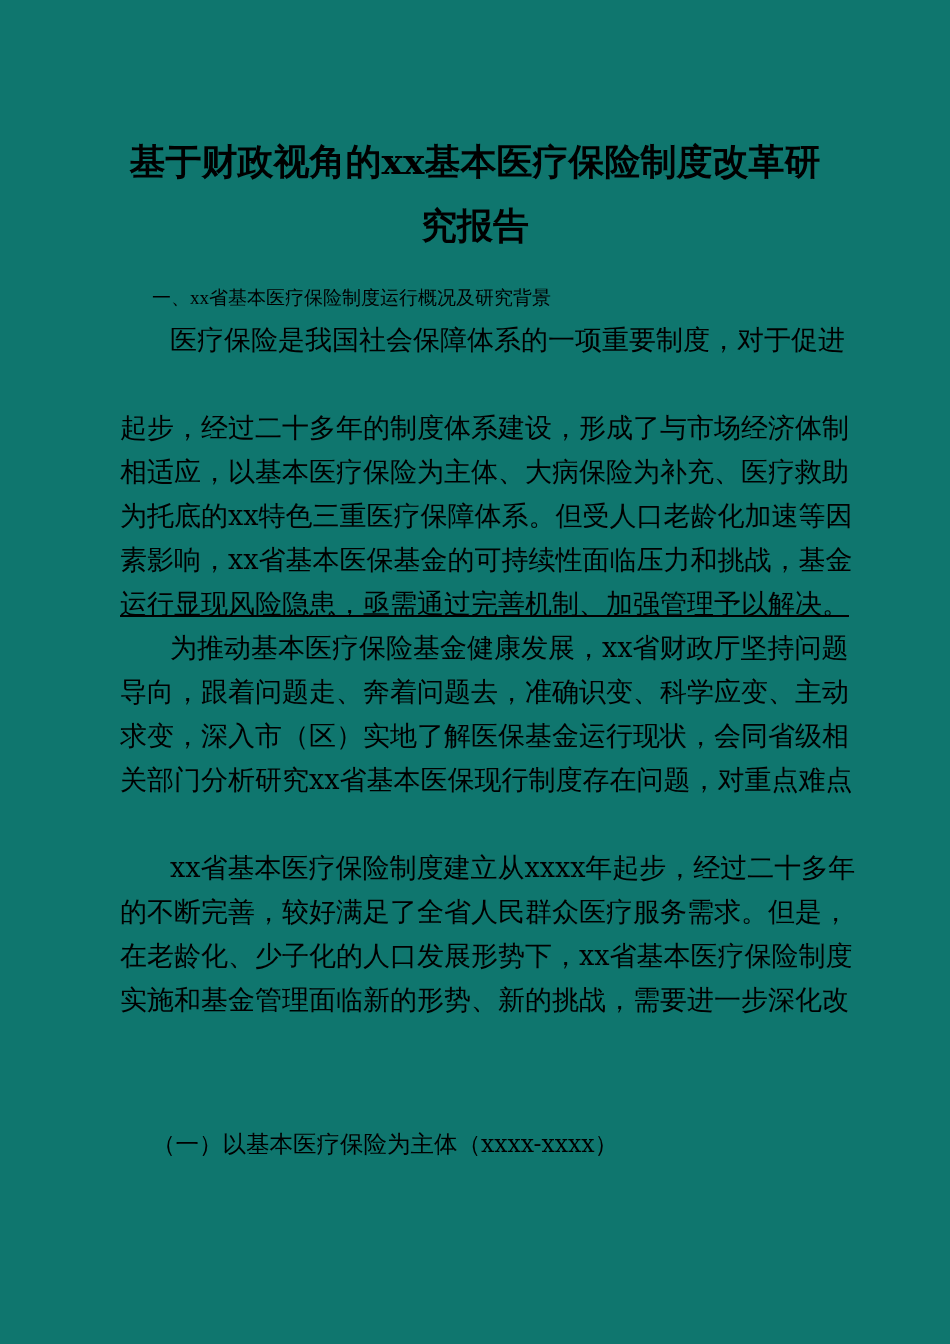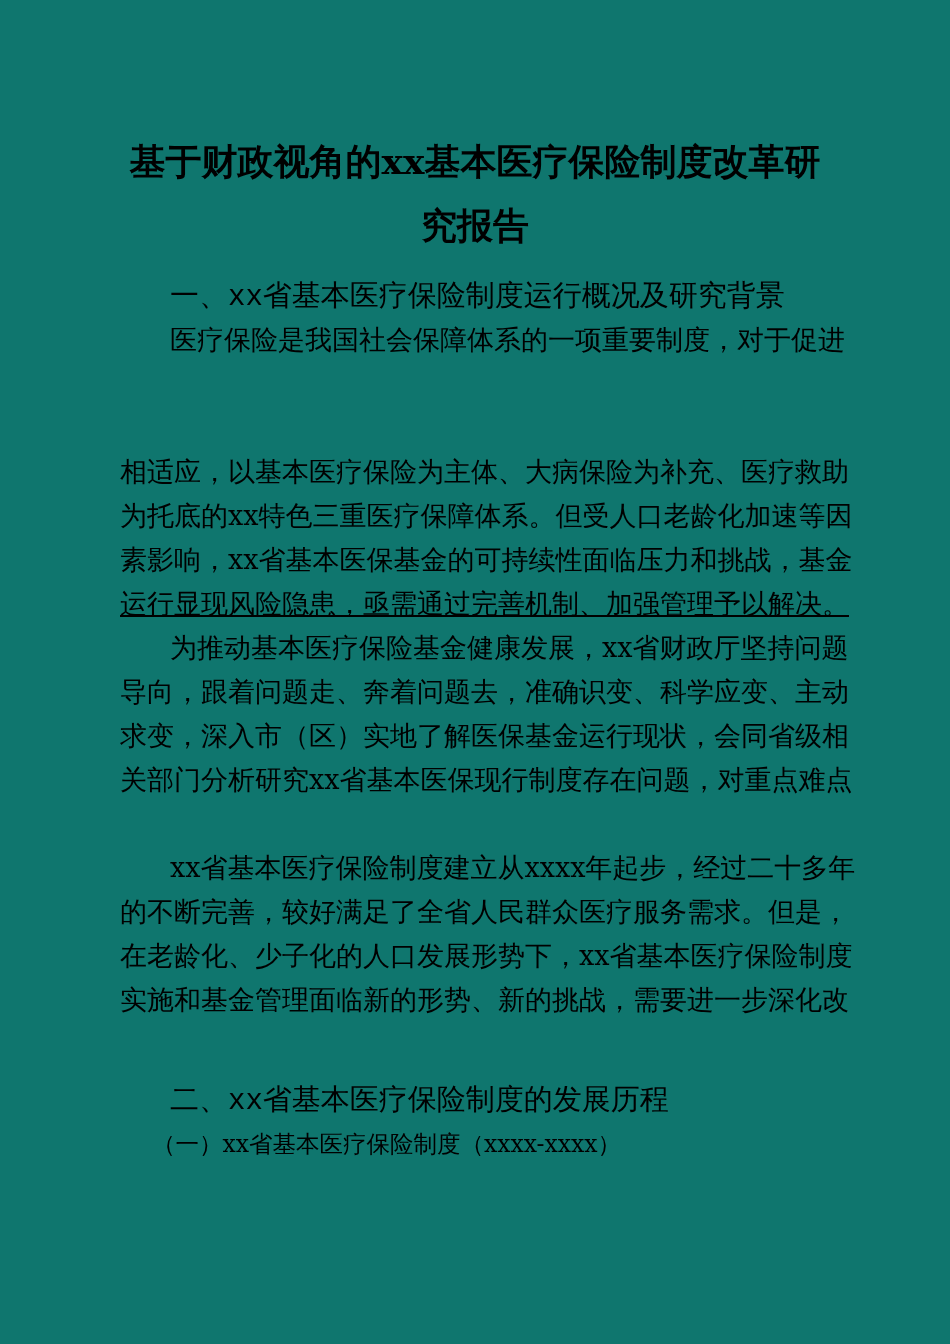--- a/index.html
+++ b/index.html
@@ -11,52 +11,52 @@
     font-size: 36px; line-height: 48px; letter-spacing: 0px;
   }
   .line {
     position: absolute; left: 120px; width: 710px; white-space: nowrap;
     font-family: "DejaVu Serif", "Liberation Serif", serif;
     font-size: 27px; line-height: 36px; text-align: justify; text-align-last: justify;
   }
   .line.last { text-align-last: left; }
   .line.indent { left: 170px; width: 660px; }
   .heading {
-    position: absolute; left: 170px; white-space: nowrap;
-    font-family: Liberation Mono, monospace;
-    font-size: 29px; line-height: 36px;
+    position: absolute; left: 152px; white-space: nowrap;
+    font-family: Liberation Serif, serif;
+    font-size: 19px; line-height: 36px;
   }
   .sub {
     position: absolute; left: 152px; white-space: nowrap;
     font-family: "DejaVu Serif", "Liberation Serif", serif;
     font-size: 23.5px; line-height: 36px;
   }
 </style>
 </head>
 <body>
 
 <div class="page">
 
   <div class="title" style="top:137px;">基于财政视角的xx基本医疗保险制度改革研</div>
   <div class="title" style="top:184px;margin-top:17px;">究报告</div>
 
   <div class="heading" style="top:280px;">一、xx省基本医疗保险制度运行概况及研究背景</div>
 
   <div class="line indent" style="top:322px;">医疗保险是我国社会保障体系的一项重要制度，对于促进</div>
+  <div class="line" style="top:410px;">起步，经过二十多年的制度体系建设，形成了与市场经济体制</div>
   <div class="line" style="top:454px;">相适应，以基本医疗保险为主体、大病保险为补充、医疗救助</div>
   <div class="line" style="top:498px;">为托底的xx特色三重医疗保障体系。但受人口老龄化加速等因</div>
   <div class="line" style="top:542px;">素影响，xx省基本医保基金的可持续性面临压力和挑战，基金</div>
   <div class="line last" style="top:586px;text-decoration:underline;">运行显现风险隐患，亟需通过完善机制、加强管理予以解决。</div>
 
   <div class="line indent" style="top:630px;">为推动基本医疗保险基金健康发展，xx省财政厅坚持问题</div>
   <div class="line" style="top:674px;">导向，跟着问题走、奔着问题去，准确识变、科学应变、主动</div>
   <div class="line" style="top:718px;">求变，深入市（区）实地了解医保基金运行现状，会同省级相</div>
   <div class="line" style="top:762px;">关部门分析研究xx省基本医保现行制度存在问题，对重点难点</div>
 
   <div class="line indent" style="top:850px;">xx省基本医疗保险制度建立从xxxx年起步，经过二十多年</div>
   <div class="line" style="top:894px;">的不断完善，较好满足了全省人民群众医疗服务需求。但是，</div>
   <div class="line" style="top:938px;">在老龄化、少子化的人口发展形势下，xx省基本医疗保险制度</div>
   <div class="line" style="top:982px;">实施和基金管理面临新的形势、新的挑战，需要进一步深化改</div>
 
-  <div class="heading" style="top:1084px;">二、xx省基本医疗保险制度的发展历程</div>
-  <div class="sub" style="top:1126px;">（一）xx省基本医疗保险制度（xxxx-xxxx）</div>
+  <div class="sub" style="top:1126px;">（一）以基本医疗保险为主体（xxxx-xxxx）</div>
 
 </div>
 
 </body></html>

